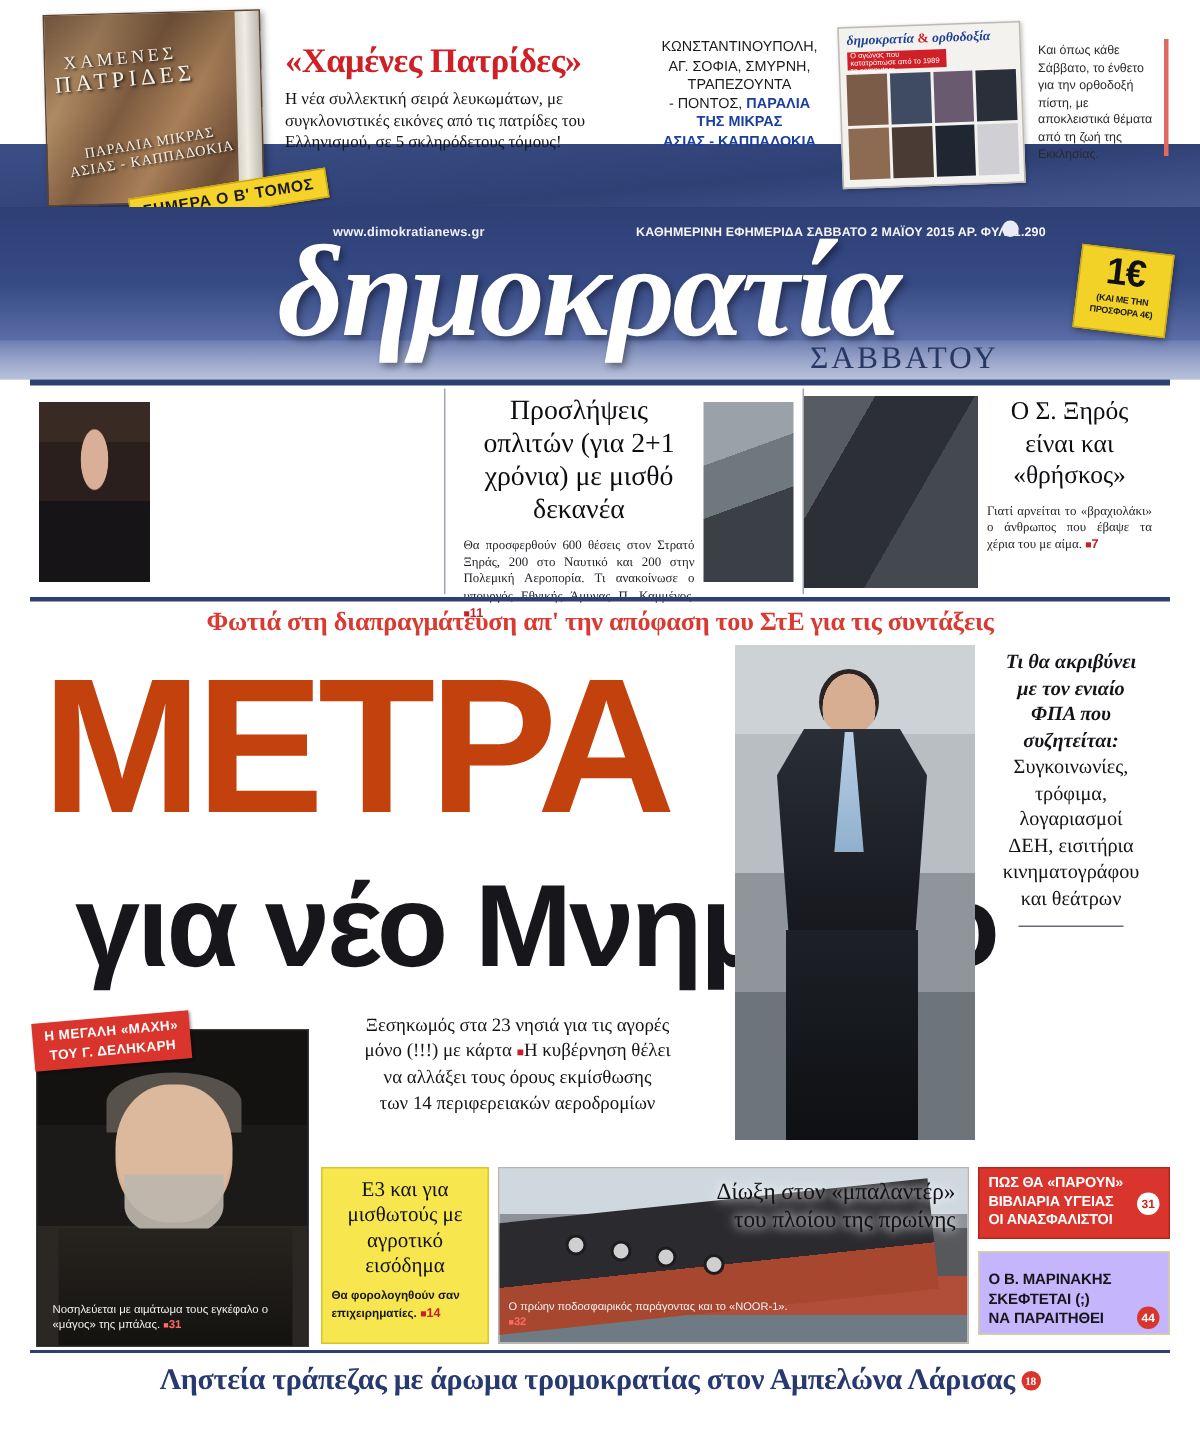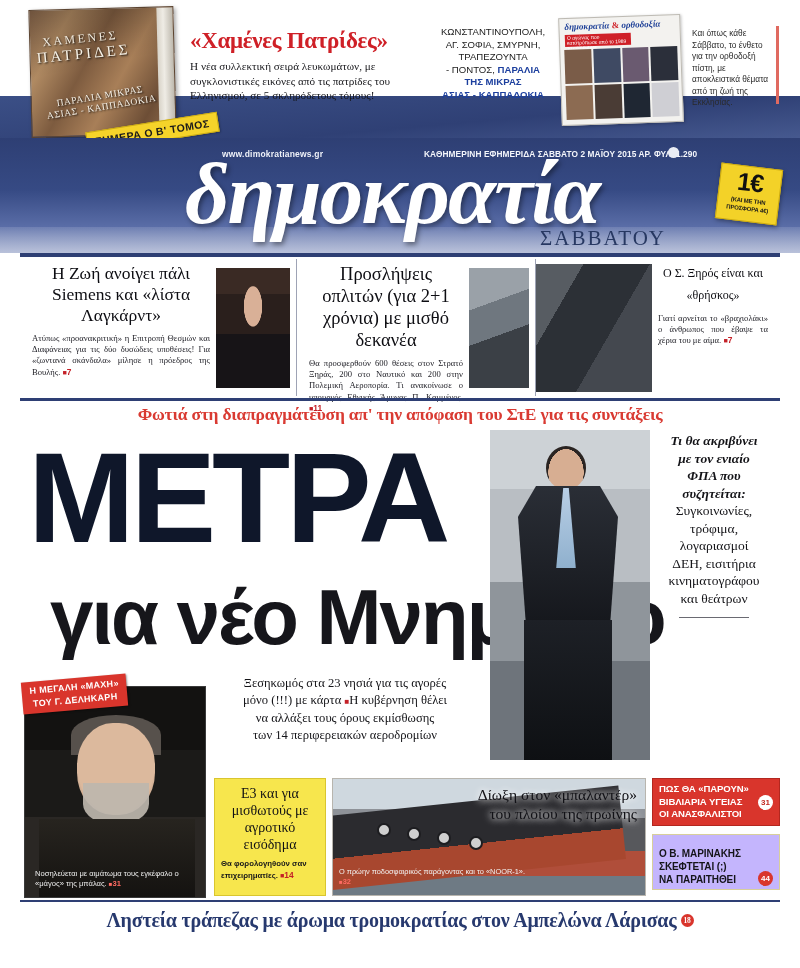--- a/index.html
+++ b/index.html
@@ -179,21 +179,21 @@
   .ts { display: flex; padding: 4px 6px; position: relative; }
   .ts1 { width: 276px; }
   .ts2 { width: 240px; border-left: 1px solid #9ea3b5; border-right: 1px solid #9ea3b5; }
   .ts3 { width: 244px; }
   .ts-text { flex: 1; padding: 0 6px; }
   .ts-head {
     text-align: center; font-family: "Liberation Serif", serif;
     font-size: 17.5px; line-height: 21px; color: #0d0d12; font-weight: normal;
   }
   .ts2 .ts-head { font-size: 18.5px; line-height: 22px; }
-  .ts3 .ts-head { font-size: 12px; line-height: 21.5px; }
+  .ts3 .ts-head { font-size: 17px; line-height: 21.5px; }
   .ts-body {
     margin-top: 7px; font-family: "Liberation Serif", serif;
     font-size: 8.6px; line-height: 11.2px; color: #23232a; text-align: justify;
   }
   .pg { color: #c42027; font-weight: bold; font-family: "Liberation Sans", sans-serif; font-size: 8.4px; }
   .pg::before { content: "\25A0 "; color: #c42027; font-size: 7px; }
   .ts-photo { width: 74px; flex: 0 0 74px; height: 120px; align-self: center; overflow: hidden; }
   .ph-woman {
     background:
       radial-gradient(ellipse at 50% 32%, #d9b097 0 17%, rgba(0,0,0,0) 18%),
@@ -219,21 +219,21 @@
     font-weight: bold; font-size: 17.5px; letter-spacing: -.2px; white-space: nowrap;
   }
 
   
   .main {
     position: absolute; left: 20px; top: 430px; width: 760px; height: 340px;
   }
   .main-head-line1 {
     position: absolute; left: 8px; top: 4px;
     font-family: "Liberation Sans", sans-serif; font-weight: bold;
-    font-size: 128px; line-height: 128px; letter-spacing: -4px; color: #0f172a;
+    font-size: 128px; line-height: 128px; letter-spacing: -4px; color: #c2410c;
   }
   .main-head-line2 {
     position: absolute; left: 30px; top: 148px;
     font-family: "Liberation Sans", sans-serif; font-weight: bold;
     font-size: 78px; line-height: 78px; letter-spacing: -2px; color: #16161b;
   }
   .tsipras {
     position: absolute; left: 470px; top: 0px; width: 160px; height: 330px;
     background:
       linear-gradient(180deg,#cdd2d6 0 18%, #b9bec3 18% 46%, #8f959b 46% 70%, #6e747b 70% 100%);
@@ -458,27 +458,20 @@
       <div class="price-main">1€</div>
       <div class="price-sub">(ΚΑΙ ΜΕ ΤΗΝ</div>
       <div class="price-sub">ΠΡΟΣΦΟΡΑ 4€)</div>
     </div>
   </div>
 
   <div class="topbar-rule"></div>
   <div class="top-stories">
 
     <div class="ts ts1">
-      <div class="ts-text">
-        <div class="ts-head">Η Ζωή ανοίγει πάλι Siemens και «λίστα Λαγκάρντ»</div>
-        <div class="ts-body">
-          <span>Ατύπως «προανακριτική» η Επιτροπή Θεσμών και Διαφάνειας για τις δύο δυσώδεις υποθέσεις! Για «ζωντανά σκάνδαλα» μίλησε η πρόεδρος της Βουλής.</span>
-          <span class="pg">7</span>
-        </div>
-      </div>
       <div class="ts-photo ph-woman"></div>
     </div>
 
     <div class="ts ts2">
       <div class="ts-text">
         <div class="ts-head">Προσλήψεις οπλιτών (για 2+1 χρόνια) με μισθό δεκανέα</div>
         <div class="ts-body">
           <span>Θα προσφερθούν 600 θέσεις στον Στρατό Ξηράς, 200 στο Ναυτικό και 200 στην Πολεμική Αεροπορία. Τι ανακοίνωσε ο υπουργός Εθνικής Άμυνας Π. Καμμένος.</span>
           <span class="pg">11</span>
         </div>

